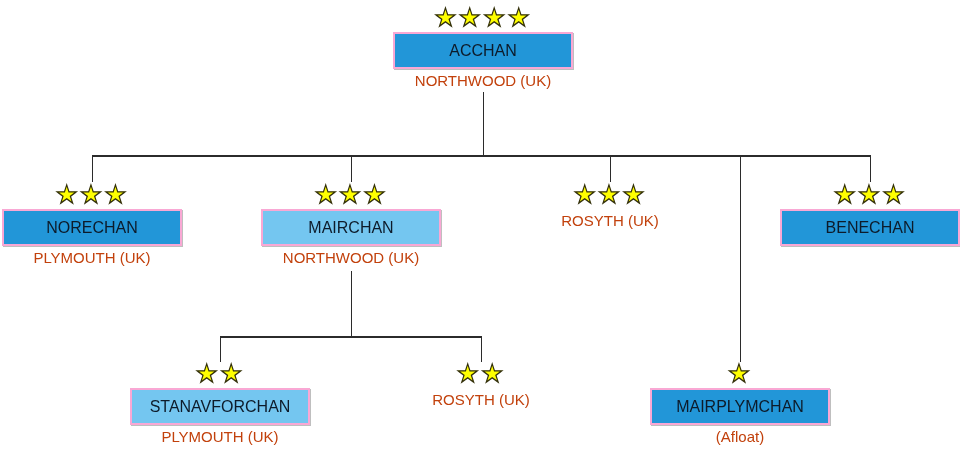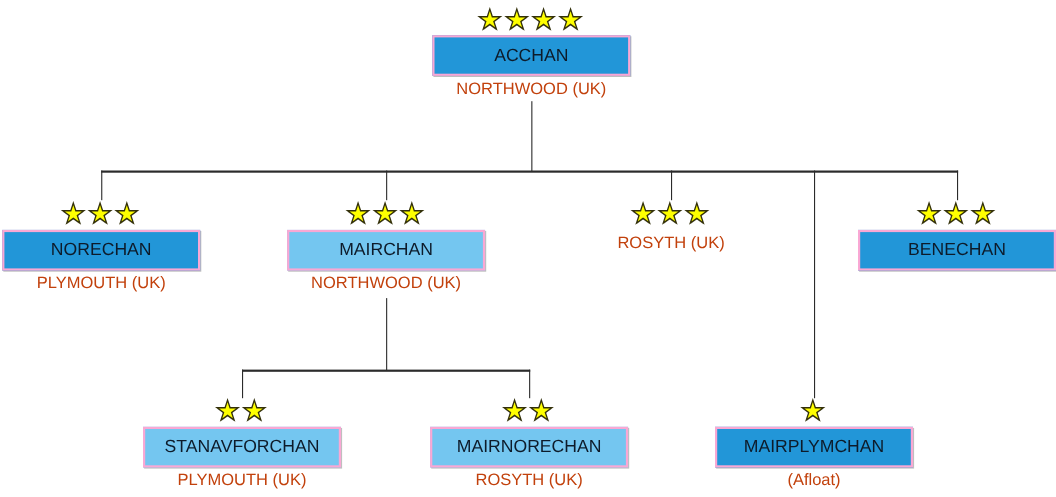--- a/index.html
+++ b/index.html
@@ -119,23 +119,20 @@
   <div class="node" style="left:220px; top:360px;" data-shade="light">
     <div class="stars">★★</div>
     <div class="box">
       <span class="box-label">STANAVFORCHAN</span>
     </div>
     <div class="caption">PLYMOUTH (UK)</div>
   </div>
 
   <div class="node" style="left:481px; top:360px;" data-shade="light">
     <div class="stars">★★</div>
-    <div class="box">
-      <span class="box-label">MAIRNORECHAN</span>
-    </div>
     <div class="caption">ROSYTH (UK)</div>
   </div>
 
   <div class="node" style="left:740px; top:360px;" data-shade="dark">
     <div class="stars">★</div>
     <div class="box">
       <span class="box-label">MAIRPLYMCHAN</span>
     </div>
     <div class="caption">(Afloat)</div>
   </div>

